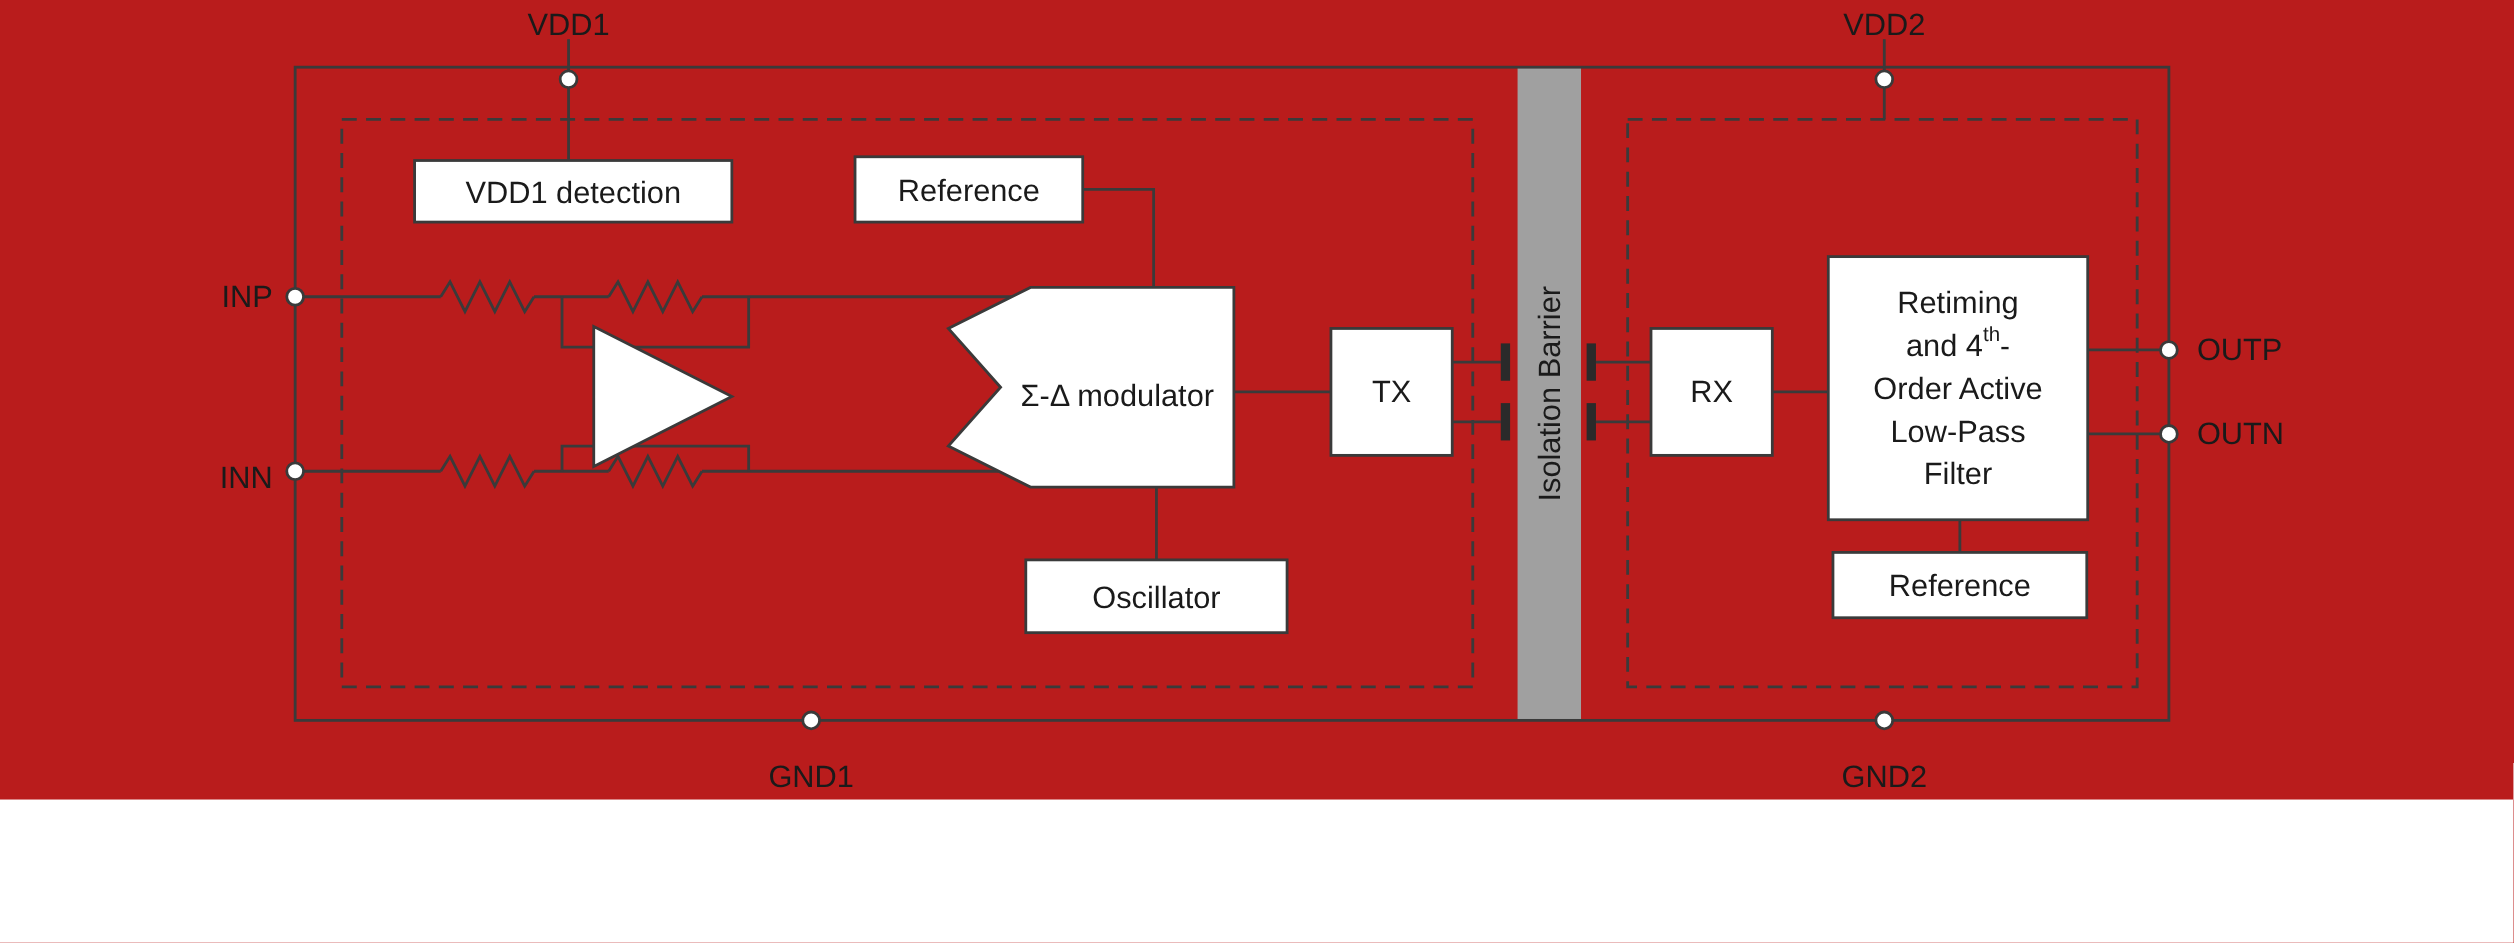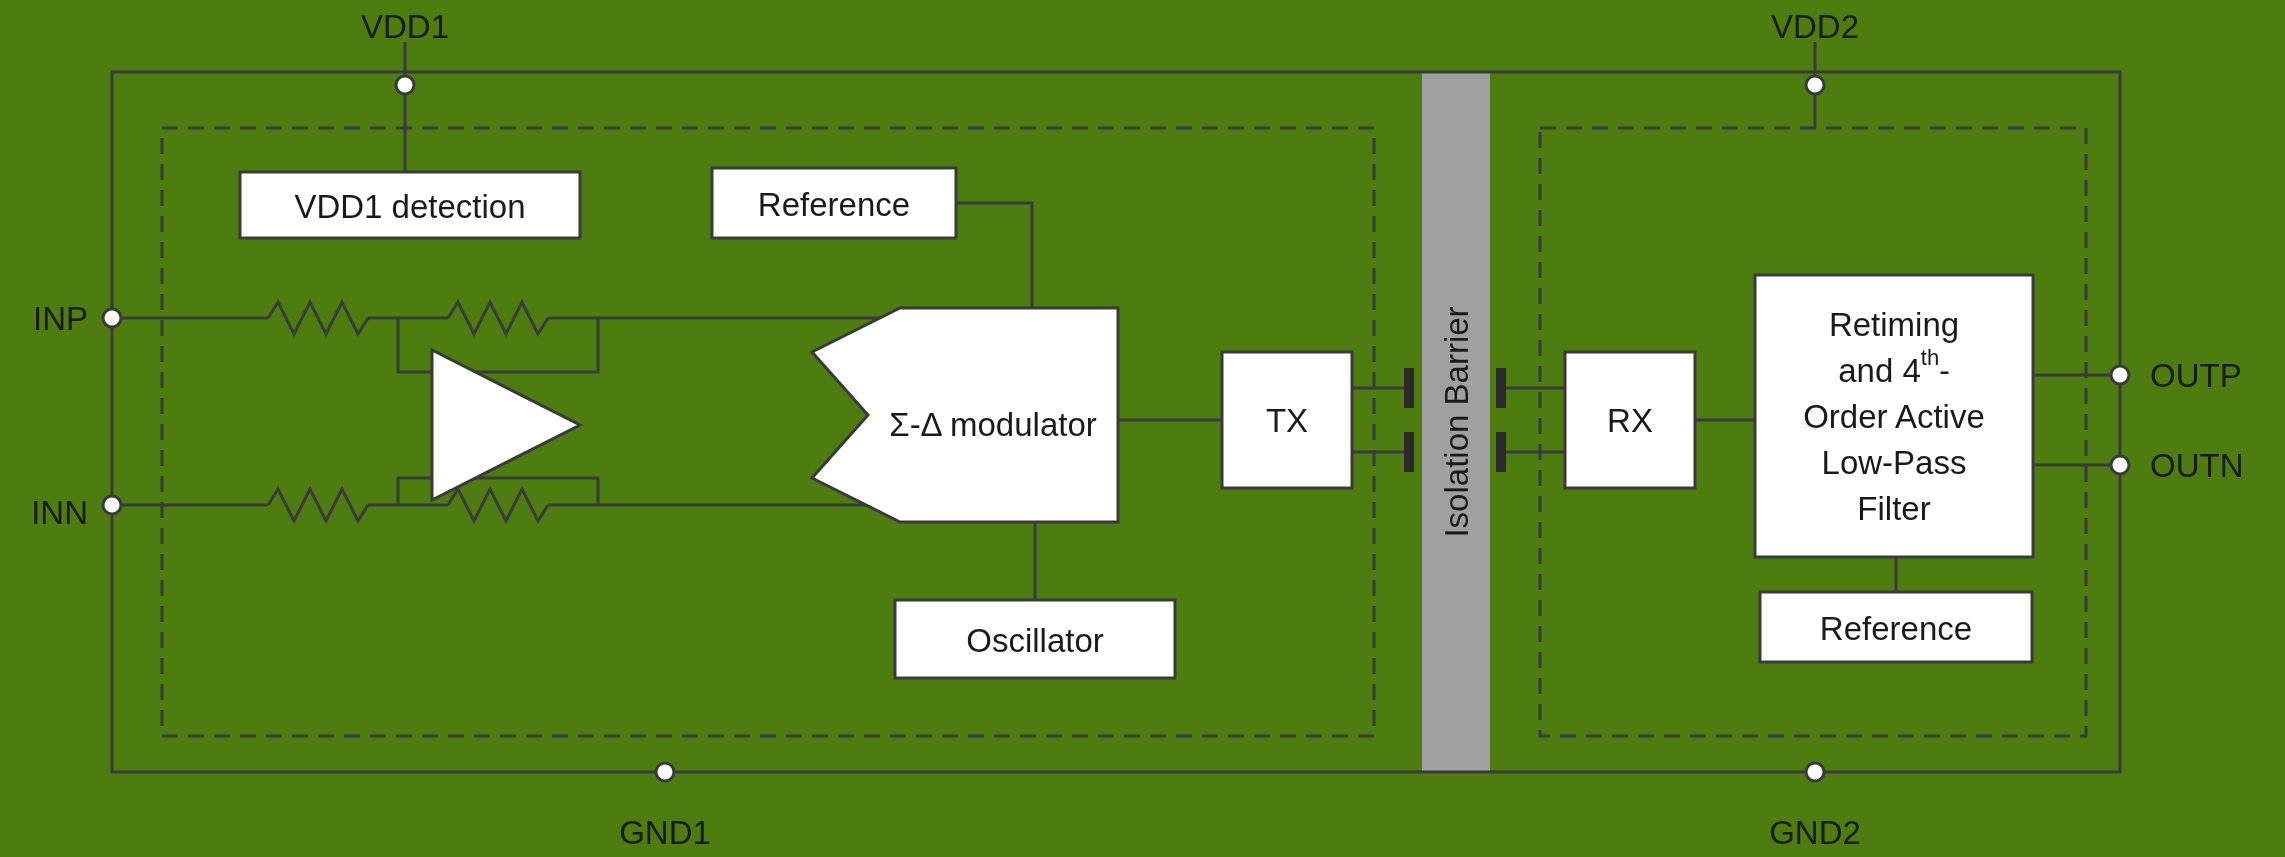--- a/index.html
+++ b/index.html
@@ -4,22 +4,22 @@
 <style>
   html, body {
     margin: 0;
     padding: 0;
     background: #ffffff;
     font-family: "Liberation Sans", "DejaVu Sans", sans-serif;
   }
   .stage {
     position: relative;
     width: 2285px;
-    height: 857px;
-    background: #4d7c0f;
+    height: 727px;
+    background: #b91c1c;
     overflow: hidden;
   }
   svg { display: block; width: 100%; height: 100%; }
   text {
     fill: #1a1a1a;
     font-family: "Liberation Sans", "DejaVu Sans", sans-serif;
     font-size: 33px;
   }
 </style>
 </head>

